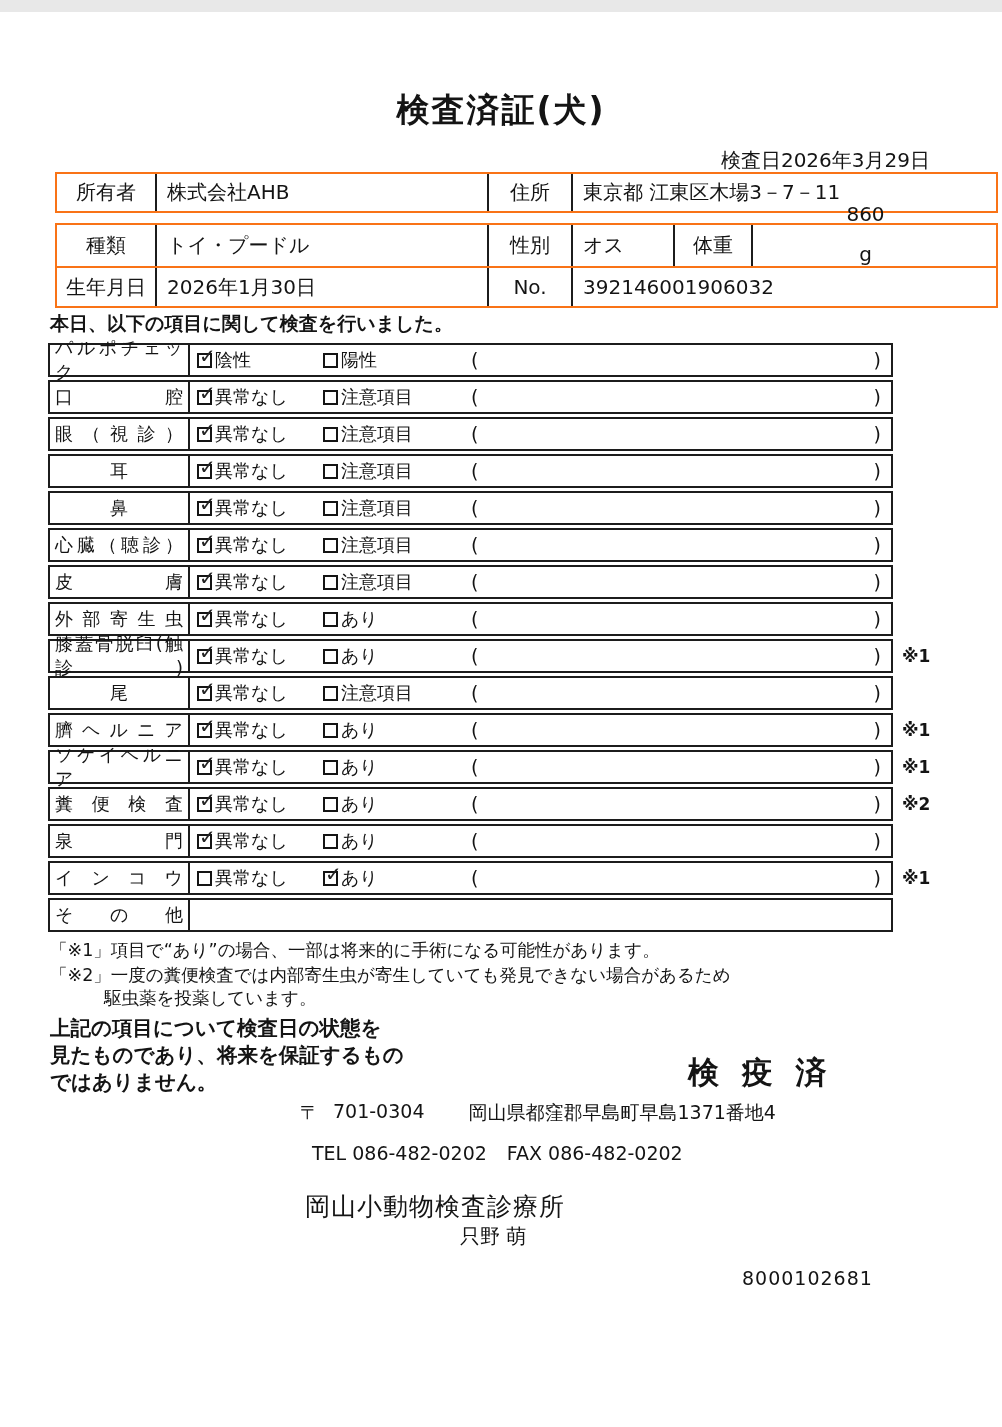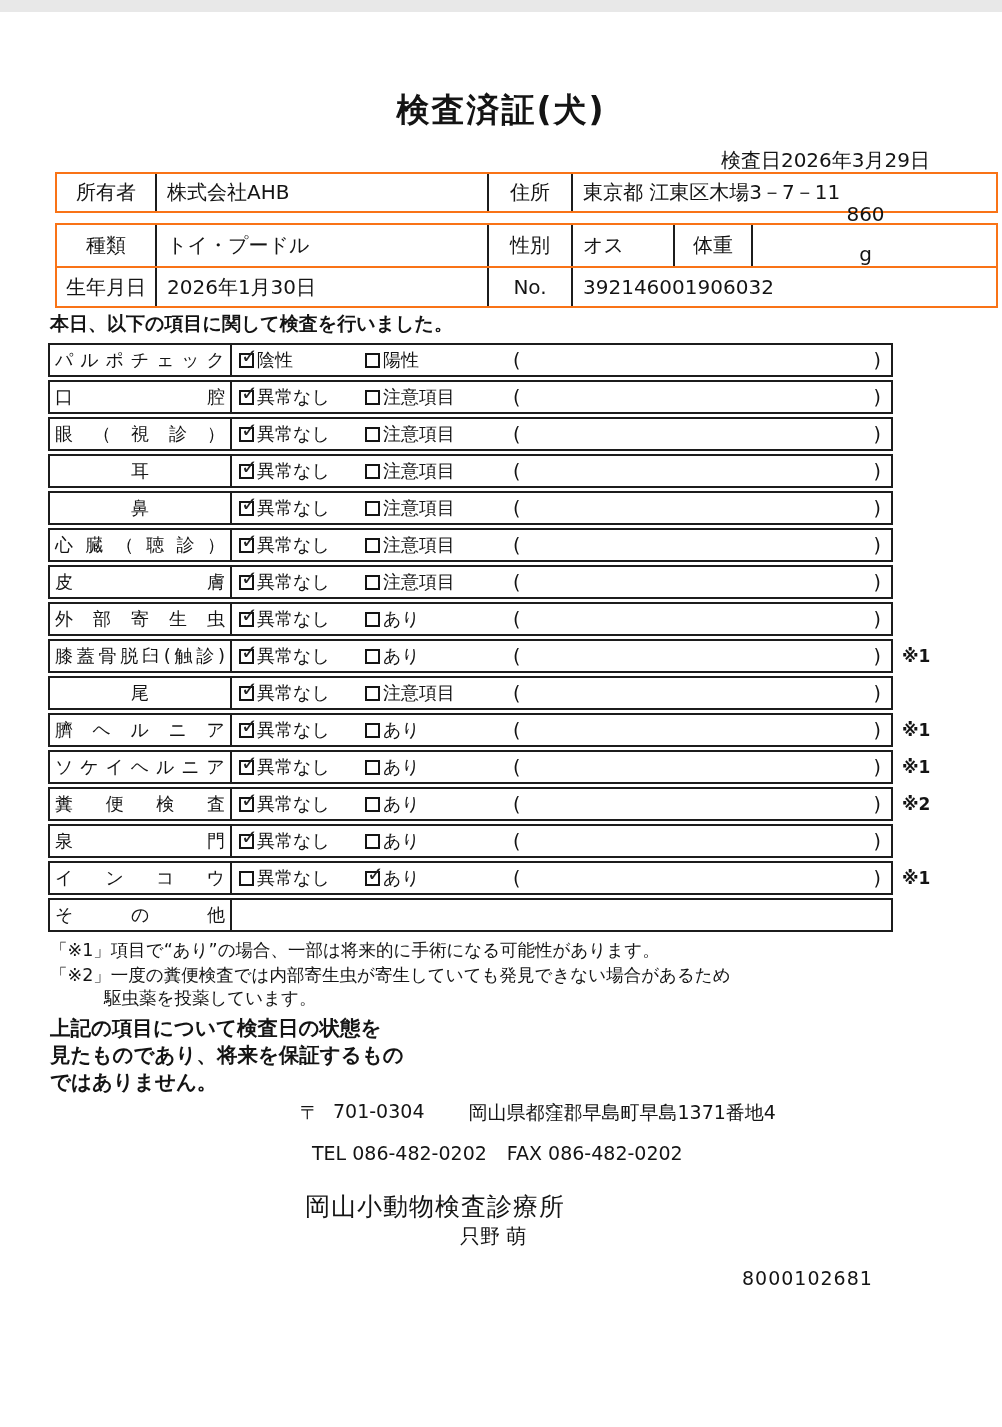--- a/index.html
+++ b/index.html
@@ -42,21 +42,21 @@
   }
   
   .checklist { position: absolute; top: 331px; left: 48px; }
   .chk-line { display: flex; align-items: center; height: 34px; margin-bottom: 3px; }
   .chk-row {
     width: 845px; height: 100%;
     border: 2px solid #1c1c1c;
     display: flex; align-items: center;
   }
   .chk-label {
-    width: 182px; height: 100%;
+    width: 140px; height: 100%;
     border-right: 2px solid #1c1c1c;
     display: flex; align-items: center;
     padding: 0 5px; flex: none;
   }
   .jlabel { width: 100%; font-size: 18px; font-weight: 500;
             text-align: justify; text-align-last: justify; }
   .jlabel.single { text-align-last: center; }
   .chk-opt { display: flex; align-items: center; font-size: 18px; font-weight: 500;
              width: 126px; margin-left: 7px; flex: none; }
   .chk-opt.opt2 { width: 148px; margin-left: 0; }
@@ -487,20 +487,21 @@
   <div class="footnote1">「※1」項目で“あり”の場合、一部は将来的に手術になる可能性があります。</div>
   <div class="footnote2">「※2」一度の糞便検査では内部寄生虫が寄生していても発見できない場合があるため</div>
   <div class="footnote3">駆虫薬を投薬しています。</div>
 
   <div class="disclaimer">
     <div>上記の項目について検査日の状態を</div>
     <div>見たものであり、将来を保証するもの</div>
     <div>ではありません。</div>
   </div>
 
+  <div class="stamp">検 疫 済</div>
 
   <div class="postal-line">
     <span>〒</span>
     <span>701-0304</span>
     <span class="addr">岡山県都窪郡早島町早島1371番地4</span>
   </div>
 
   <div class="tel-line">
     <span>TEL 086-482-0202</span>
     <span>FAX 086-482-0202</span>

